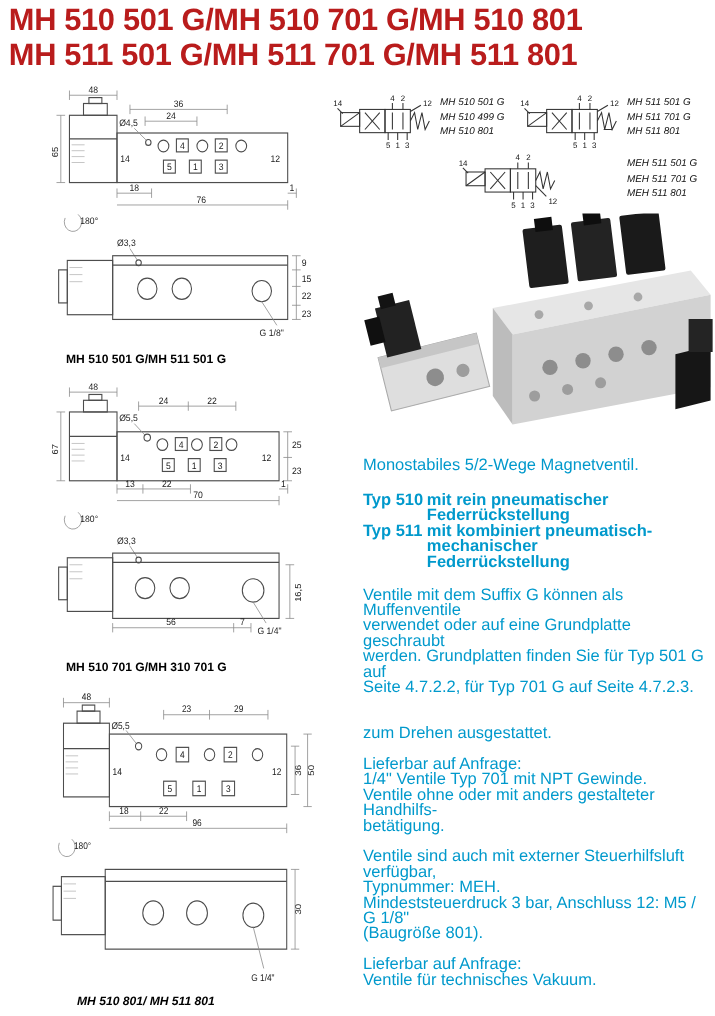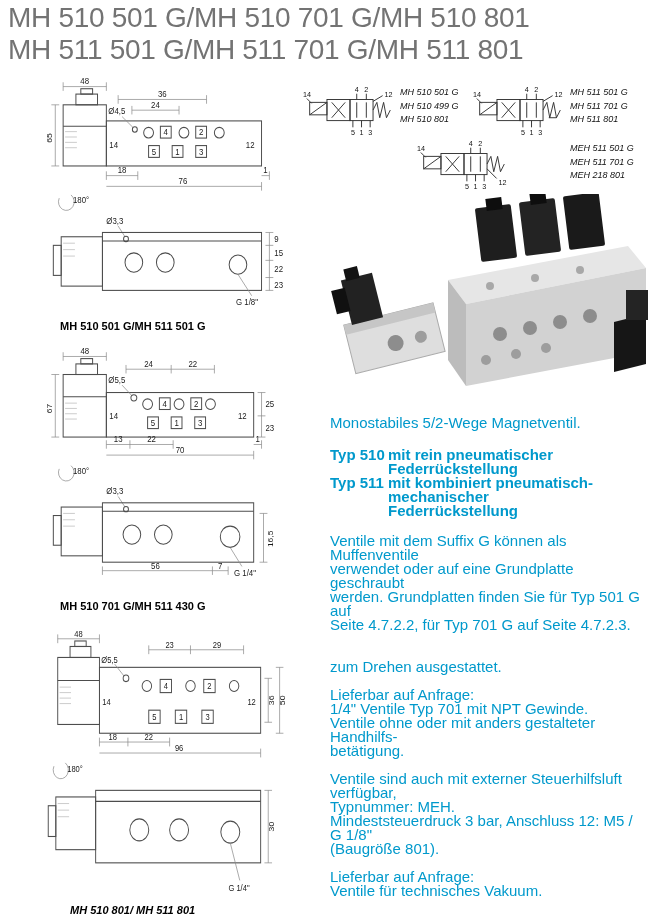--- a/index.html
+++ b/index.html
@@ -1,21 +1,21 @@
 <!DOCTYPE html>
 <html><head>
 <meta charset="utf-8">
 <style>
   * { box-sizing: border-box; }
   html, body { margin:0; padding:0; }
   body { width:650px; height:924px; background:#fff; font-family:"Liberation Sans", sans-serif; }
   .page { position:relative; width:650px; height:924px; background:#fff; overflow:hidden; }
 
-  .title { position:absolute; left:8px; top:2px; margin:0; font-size:28px; font-weight:400;
-           color:#737373; line-height:1.13; letter-spacing:-0.3px; white-space:nowrap; }
+  .title { position:absolute; left:8px; top:2px; margin:0; font-size:28px; font-weight:700;
+           color:#b91c1c; line-height:1.13; letter-spacing:-0.3px; white-space:nowrap; }
 
   .fig { position:absolute; margin:0; }
   .fig1 { left:16px; top:78px; }
   .fig2 { left:16px; top:348px; }
   .fig3 { left:16px; top:630px; }
   .fig figcaption { font-size:11px; font-weight:700; color:#000; margin:2px 0 0 44px; white-space:nowrap; }
   .fig3 figcaption { margin-left:54px;font-style:italic; }
 
   .draw line, .draw rect, .draw circle, .draw path { fill:none; stroke:#4d4d4d; stroke-width:1; }
   .draw .dim line, .draw path.dim { stroke:#8a8a8a; stroke-width:0.7; }
@@ -265,21 +265,21 @@
         </g>
       <text class="tc" x="142" y="208">56</text>
       <text class="tc" x="208" y="208">7</text>
       <g class="dim">
           <line x1="252" y1="156" x2="252" y2="202"></line>
           <line x1="248" y1="156" x2="256" y2="156"></line>
           <line x1="248" y1="202" x2="256" y2="202"></line>
         </g>
       <text class="tc" transform="translate(262,180) rotate(-90)">16,5</text>
     </svg>
-    <figcaption>MH 510 701 G/MH 511 430 G</figcaption>
+    <figcaption>MH 510 701 G/MH 310 701 G</figcaption>
   </figure>
 
   <figure class="fig fig3">
     <svg class="draw" width="275" height="268" viewBox="0 0 290 244" preserveAspectRatio="none">
       <g class="dim">
           <line x1="44" y1="8" x2="88" y2="8"></line>
           <line x1="44" y1="4" x2="44" y2="12"></line>
           <line x1="88" y1="4" x2="88" y2="12"></line>
         </g>
       <text class="tc" x="66" y="6">48</text>
@@ -461,21 +461,21 @@
         <line x1="71" y1="36" x2="71" y2="43"></line>
       <text class="tc" x="53" y="51">5</text>
       <text class="tc" x="62" y="51">1</text>
       <text class="tc" x="71" y="51">3</text>
       <line x1="74" y1="30" x2="84" y2="40"></line>
       <text x="86" y="47">12</text>
     </svg>
     <div class="symlabels" style="left:274px; top:58px;">
       <span>MEH 511 501 G</span><br>
       <span>MEH 511 701 G</span><br>
-      <span>MEH 218 801</span>
+      <span>MEH 511 801</span>
     </div>
   </div>
 
   <div class="photo">
     <svg width="318" height="214" viewBox="0 0 318 214">
       <g>
         <rect x="148" y="12" width="36" height="54" rx="2" fill="#1e1e1e" transform="rotate(-7 166 39)"></rect>
         <rect x="192" y="6" width="36" height="54" rx="2" fill="#232323" transform="rotate(-7 210 33)"></rect>
         <rect x="236" y="0" width="36" height="54" rx="2" fill="#1a1a1a" transform="rotate(-7 254 27)"></rect>
         <rect x="156" y="4" width="16" height="12" fill="#0e0e0e" transform="rotate(-7 164 10)"></rect>

